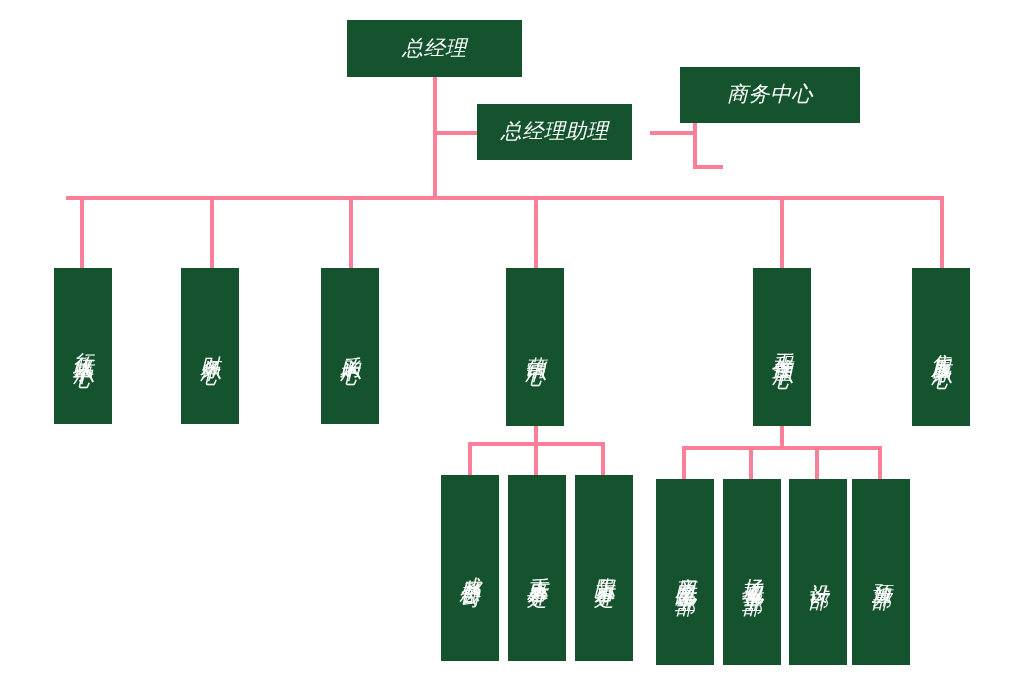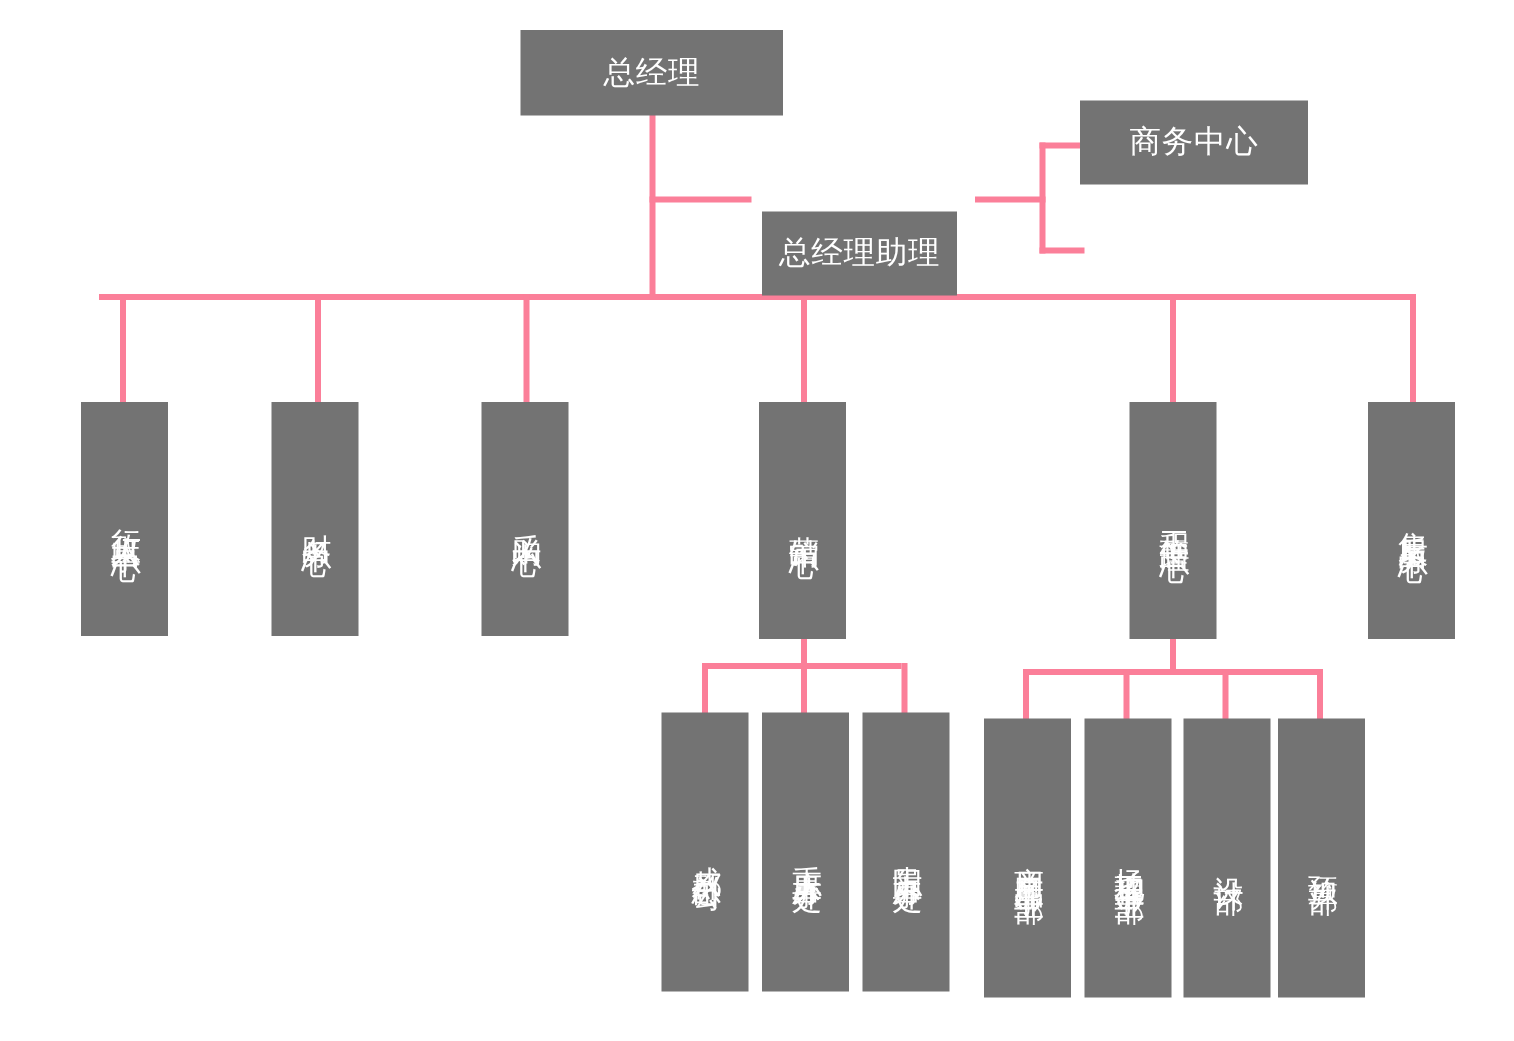--- a/index.html
+++ b/index.html
@@ -12,29 +12,30 @@
     position: relative;
     width: 1009px;
     height: 694px;
     background: #ffffff;
     overflow: hidden;
     font-family: "Liberation Serif", "DejaVu Serif", serif;
   }
   .node {
     position: absolute;
     box-sizing: border-box;
-    background: #737373;
+    background: #14532d;
     color: #ffffff;
     display: flex;
     align-items: center;
     justify-content: center;
     text-align: center;
     line-height: 1.12;
     letter-spacing: 0.5px;
     user-select: none;
+    font-style: italic;
   }
   .node.horiz {
     font-size: 21px;
   }
   .node.vert {
     writing-mode: vertical-rl;
     text-orientation: upright;
     font-size: 20px;
     letter-spacing: 3px;
     line-height: 1.25;
@@ -85,25 +86,25 @@
   <div class="line h" style="left:682px; top:446px; width:200px;"></div>
   <div class="line v" style="left:682px; top:446px; height:34px;"></div>
   <div class="line v" style="left:749px; top:446px; height:34px;"></div>
   <div class="line v" style="left:815px; top:446px; height:34px;"></div>
   <div class="line v" style="left:878px; top:446px; height:34px;"></div>
 
   <div class="node horiz" style="left:347px; top:20px; width:175px; height:57px;">
     <span class="label">总经理</span>
   </div>
 
-  <div class="node horiz" style="left:508px; top:104px; width:130px; height:56px;margin-top:37px;">
+  <div class="node horiz" style="left:477px; top:104px; width:155px; height:56px;">
     <span class="label">总经理助理</span>
   </div>
 
-  <div class="node horiz" style="left:720px; top:67px; width:152px; height:56px;">
+  <div class="node horiz" style="left:680px; top:67px; width:180px; height:56px;">
     <span class="label">商务中心</span>
   </div>
 
 
   <div class="node vert" style="left:54px; top:268px; width:58px; height:156px;">
     <span class="label">行政人事中心</span>
   </div>
 
   <div class="node vert" style="left:181px; top:268px; width:58px; height:156px;">
     <span class="label">财务中心</span>

